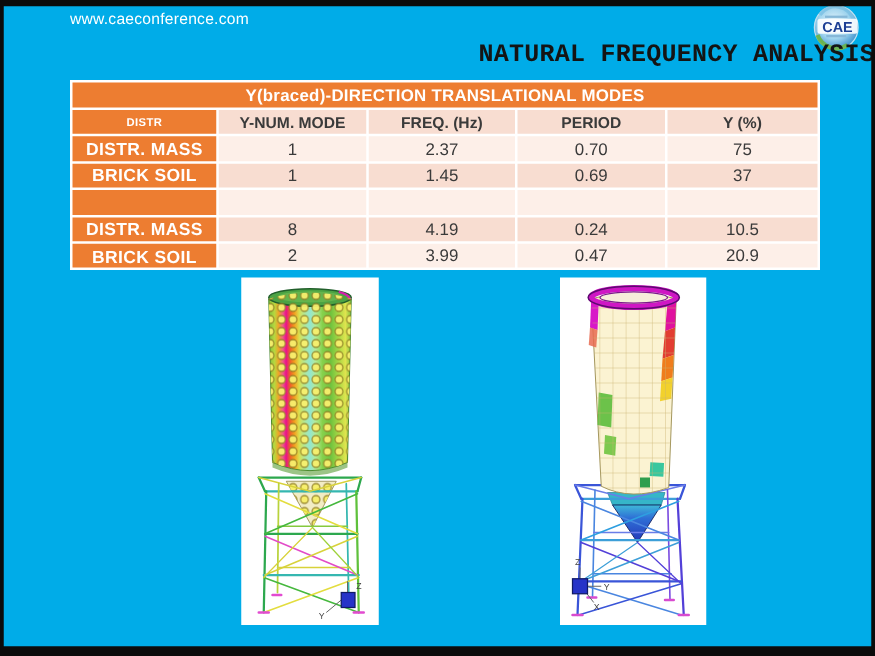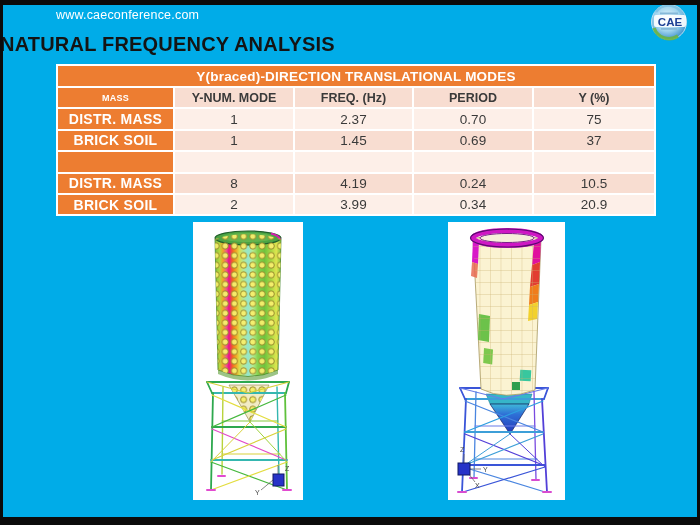--- a/index.html
+++ b/index.html
@@ -7,22 +7,22 @@
     position:relative;width:700px;height:525px;overflow:hidden;
     background:#00ACE8;
     font-family:"Liberation Sans",sans-serif;
   }
   .frame{position:absolute;inset:0;border:solid #0b0b0b;border-width:5px 3px 8px 3px;pointer-events:none;z-index:50;}
   .url{
     position:absolute;left:28px;top:8px;color:#ffffff;font-size:12.5px;letter-spacing:.2px;cursor:pointer;margin-left:28px;
   }
   .logo{position:absolute;right:9px;top:3px;width:44px;height:38px;}
   .slide-title{
-    position:absolute;left:0;right:0;top:33px;margin:0;text-align:left;
-    font-size:20px;font-weight:700;color:#141414;letter-spacing:.2px;
+    position:absolute;left:0;right:0;top:33px;margin:0;text-align:right;
+    font-size:20px;font-weight:700;color:#141414;letter-spacing:.2px;font-family:Liberation Mono, monospace;
   }
   
   .ft{
     position:absolute;left:56px;top:64px;width:600px;box-sizing:border-box;
     background:#ffffff;padding:2px;
     display:grid;
     grid-template-columns:115px 118px 117px 118px 120px;
     grid-template-rows:20px repeat(6,19.4px);
     gap:2px;
   }
@@ -65,21 +65,21 @@
       <rect x="14" y="25" width="16" height="1.8" fill="#86b8d8"></rect>
       <text x="23" y="22.5" text-anchor="middle" font-size="11.5" font-weight="bold" fill="#1c3f94">CAE</text>
     </svg>
   </div>
 
   <h1 class="slide-title">NATURAL FREQUENCY ANALYSIS</h1>
 
   <div class="ft">
     <div class="cell t-title">Y(braced)-DIRECTION TRANSLATIONAL MODES</div>
 
-    <div class="cell lab hdr-lab" style="font-size:9px;">MASS</div>
+    <div class="cell lab hdr-lab" style="font-size:9px;">DISTR</div>
     <div class="cell hdr">Y-NUM. MODE</div>
     <div class="cell hdr">FREQ. (Hz)</div>
     <div class="cell hdr">PERIOD</div>
     <div class="cell hdr">Y (%)</div>
 
     <div class="cell lab">DISTR. MASS</div>
     <div class="cell lt">1</div>
     <div class="cell lt">2.37</div>
     <div class="cell lt">0.70</div>
     <div class="cell lt">75</div>
@@ -98,21 +98,21 @@
 
     <div class="cell lab">DISTR. MASS</div>
     <div class="cell med">8</div>
     <div class="cell med">4.19</div>
     <div class="cell med">0.24</div>
     <div class="cell med">10.5</div>
 
     <div class="cell lab">BRICK SOIL</div>
     <div class="cell lt">2</div>
     <div class="cell lt">3.99</div>
-    <div class="cell lt">0.34</div>
+    <div class="cell lt">0.47</div>
     <div class="cell lt">20.9</div>
   </div>
 
   <div class="card left">
     <svg viewBox="0 0 110 278">
       <defs>
         <linearGradient id="gL" x1="0" y1="0" x2="1" y2="0">
           <stop offset="0" stop-color="#7dc440"></stop>
             <stop offset=".07" stop-color="#b8d63e"></stop>
           <stop offset=".12" stop-color="#f0a426"></stop>

